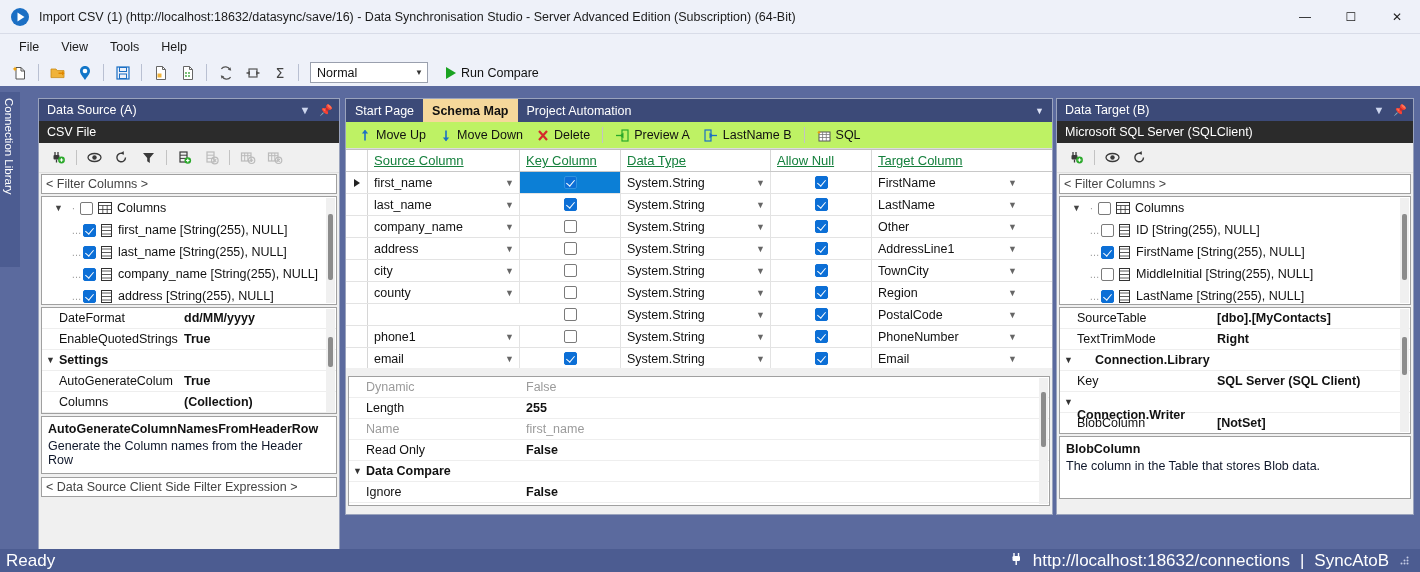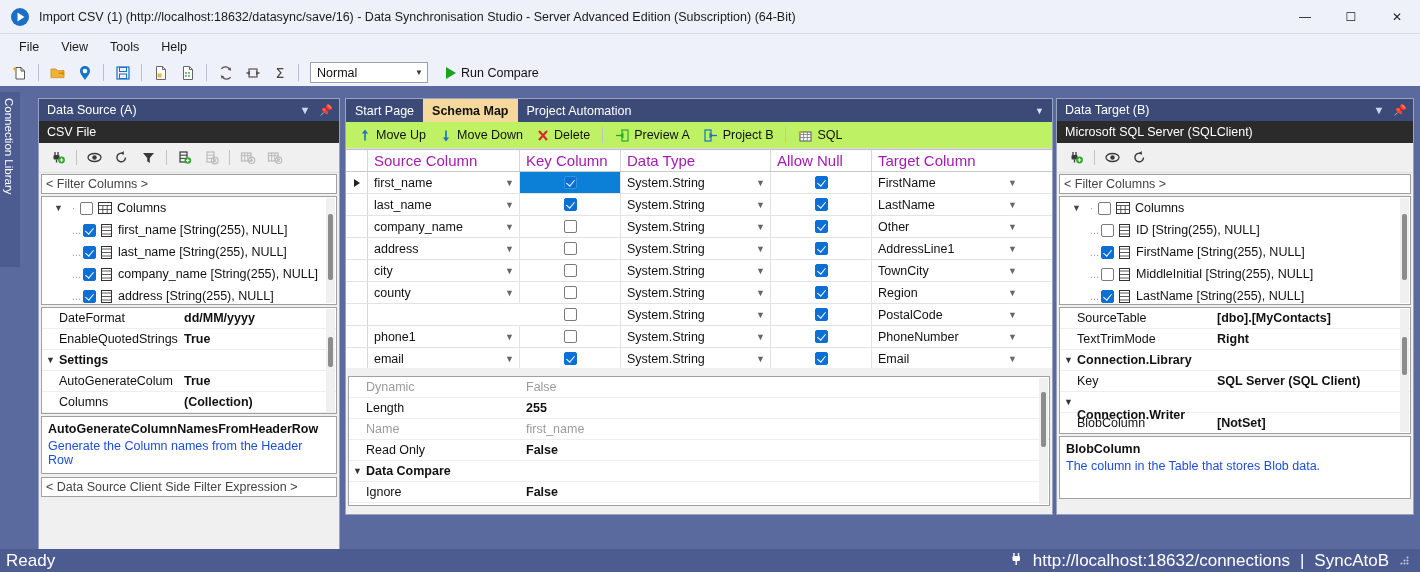--- a/index.html
+++ b/index.html
@@ -106,36 +106,36 @@
   .prow { display:flex; height:21px; align-items:center; font-size:12.5px; border-bottom:1px solid #eeeeee; }
   .prow .pexp { width:17px; text-align:center; color:#333; font-size:9px; flex:0 0 auto; }
   .prow .pname { flex:0 0 auto; color:#111; overflow:hidden; white-space:nowrap; }
   .prow .pval { flex:1; color:#111; font-weight:bold; padding-left:5px; overflow:hidden; white-space:nowrap; }
   .prow.cat .pname { font-weight:bold; }
   .prow.dim .pname, .prow.dim .pval { color:#9b9b9b; font-weight:normal; }
   .prow.dim .pval { font-weight:normal; }
 
   .helpbox { background:#fff; border:1px solid #a0a0a0; margin:2px; padding:5px 6px; }
   .helpbox .ht { font-weight:bold; font-size:12.5px; color:#111; }
-  .helpbox .hd { font-size:12.5px; color:#1d4ed8; margin-top:3px; }
+  .helpbox .hd { font-size:12.5px; color:#0f172a; margin-top:3px; }
 
   
   .center { position:absolute; background:#f0f0f0; border:1px solid #9aa3bd; }
   .doctabs { height:23px; background:#3c4a78; display:flex; align-items:stretch; position:relative; }
   .dtab { padding:0 9px; display:flex; align-items:center; font-size:12.5px; color:#fff; }
   .dtab.active { background:#f5d89b; color:#111; font-weight:bold; }
   .dtabcv { position:absolute; right:8px; top:7px; color:#dde3f5; font-size:9px; }
   .ctoolbar { height:27px; background:#bef264; display:flex; align-items:center; padding-left:6px; border-bottom:1px solid #dcdcdc; }
   .cbtn { display:flex; align-items:center; gap:5px; font-size:12.5px; color:#111; padding:3px 7px; }
   .csep { width:1px; height:16px; background:#c3c3c3; margin:0 5px; }
 
   
   .dgrid { background:#fff; border-top:1px solid #bfbfbf; position:relative; overflow:hidden; }
   .ghdr { display:flex; height:22px; background:#fff; border-bottom:1px solid #c8c8c8; }
-  .gh { border-right:1px solid #d6d6d6; display:flex; align-items:center; padding-left:6px; font-size:15px; color:#a21caf; }
+  .gh { border-right:1px solid #d6d6d6; display:flex; align-items:center; padding-left:6px; font-size:13px; color:#15803d;text-decoration:underline; }
   .grow { display:flex; height:22px; border-bottom:1px solid #e3e3e3; }
   .gc { border-right:1px solid #e3e3e3; display:flex; align-items:center; font-size:12.5px; color:#111; position:relative; }
   .gc.txt { padding-left:6px; background:#fff; }
   .gc.cbx { justify-content:center; background:#fff; }
   .gc.sel { background:#0c7fd6; }
   .combov { position:absolute; right:5px; top:6px; font-size:9px; color:#666; }
   .gcb { width:13px; height:13px; border:1px solid #7a7a7a; background:#fff; border-radius:2px; position:relative; }
   .gcb.on { background:#0c6fd6; border-color:#0c6fd6; }
   .gcb.on:after { content:""; position:absolute; left:3px; top:1px; width:4px; height:7px; border:solid #fff; border-width:0 1.6px 1.6px 0; transform:rotate(40deg); }
   .gc.sel .gcb.on { background:#0c6fd6; border-color:#2f93e0; }
@@ -483,21 +483,21 @@
             <polygon points="8.5,3.5 8.5,9.5 5,6.5" fill="#2aa82a"></polygon>
           </svg>
         <span>Preview A</span>
       </div>
       <div class="cbtn">
         <svg width="14" height="13" viewBox="0 0 14 13">
             <rect x="1" y="1" width="6" height="11" fill="none" stroke="#1b6fc4" stroke-width="1.2"></rect>
             <path d="M6 6.5h7" stroke="#1b6fc4" stroke-width="1.3"></path>
             <polygon points="5.5,3.5 5.5,9.5 9,6.5" fill="#1b6fc4"></polygon>
           </svg>
-        <span>Project B</span>
+        <span>LastName B</span>
       </div>
       <div class="csep"></div>
       <div class="cbtn">
         <svg width="14" height="13" viewBox="0 0 14 13">
           <rect x="2" y="3" width="11" height="9" fill="#fff" stroke="#555" stroke-width="1"></rect>
           <path d="M2 5.5h11M5.6 3v9M9.3 3v9M2 8.5h11" stroke="#777" stroke-width="0.8"></path>
           <path d="M2 1.5l.6 1.3L3.9 3.4 2.6 4 2 5.3 1.4 4 .1 3.4 1.4 2.8z" fill="#f0a30a"></path>
         </svg>
         <span>SQL</span>
       </div>
@@ -864,21 +864,21 @@
         <span class="pname" style="width:135px;">SourceTable</span>
         <span class="pval">[dbo].[MyContacts]</span>
       </div>
       <div class="prow">
         <span class="pexp"></span>
         <span class="pname" style="width:135px;">TextTrimMode</span>
         <span class="pval">Right</span>
       </div>
       <div class="prow cat">
         <span class="pexp">▼</span>
-        <span class="pname" style="width:135px;">Connection.Library</span>
+        <span class="pname" style="width:135px;margin-left:18px;">Connection.Library</span>
         <span class="pval"></span>
       </div>
       <div class="prow">
         <span class="pexp"></span>
         <span class="pname" style="width:135px;">Key</span>
         <span class="pval">SQL Server (SQL Client)</span>
       </div>
       <div class="prow cat">
         <span class="pexp">▼</span>
         <span class="pname" style="width:135px;margin-top:26px;">Connection.Writer</span>

